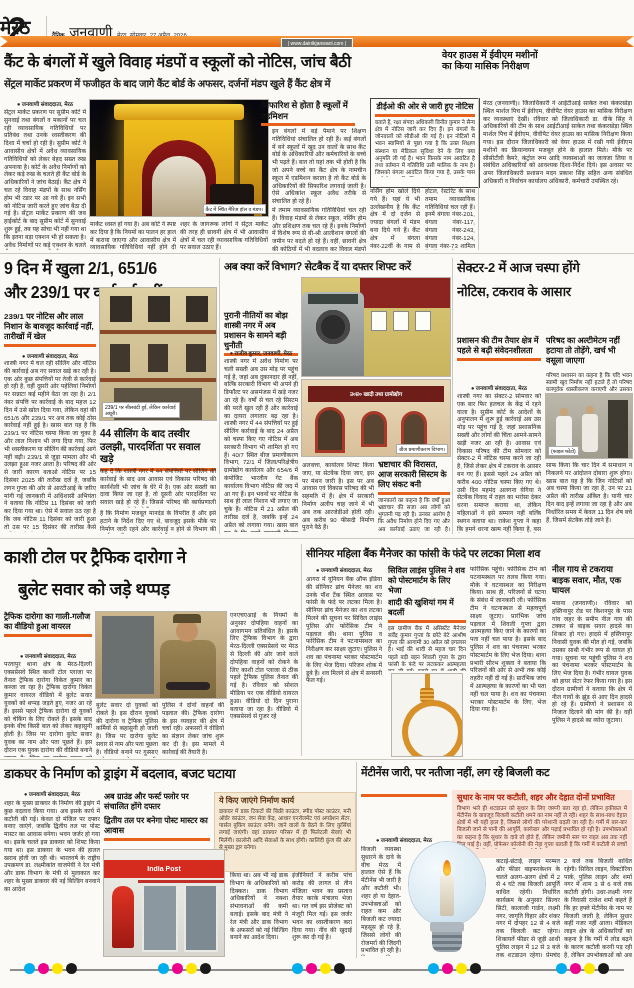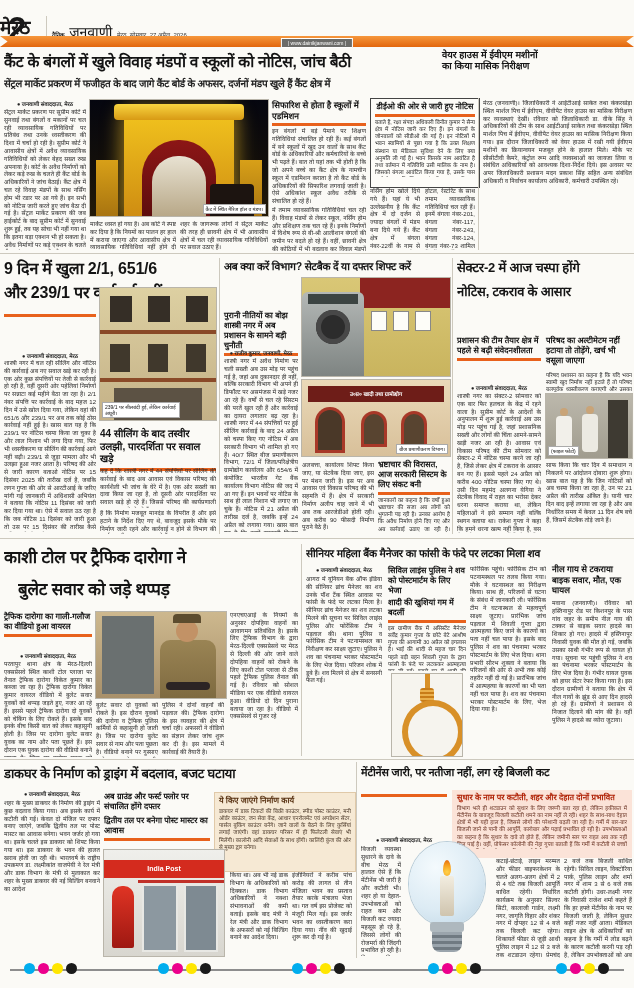--- a/index.html
+++ b/index.html
@@ -60,21 +60,21 @@
     <div class="abs" style="left:52px;top:40px;width:74px;height:76px;background:linear-gradient(#8c1616,#5e0d0d);border-radius:36px 36px 0 0;"></div>
     <div class="abs" style="left:62px;top:56px;width:54px;height:60px;background:linear-gradient(#e8e2d2,#b8a888);border-radius:26px 26px 0 0;"></div>
     <div class="abs" style="left:6px;top:60px;width:22px;height:56px;background:linear-gradient(#d8a018,#a87410);"></div>
     <div class="abs" style="left:150px;top:60px;width:22px;height:56px;background:linear-gradient(#d8a018,#a87410);"></div>
     <div class="abs" style="left:120px;top:84px;width:44px;height:32px;background:#1c1410;border-radius:4px 4px 0 0;"></div>
     <div class="cap" style="right:2px;bottom:2px;">कैंट में स्थित मैरिज हॉल व मंडप।</div>
   </div>
   <div class="abs b6" style="left:90px;top:221px;width:86px;height:30px;">मार्केट ध्वस्त हो गया है। अब कोर्ट ने स्पष्ट कर दिया है कि नियमों का पालन हर हाल में कराया जाएगा और आवासीय क्षेत्र में व्यावसायिक गतिविधियां नहीं होने दी जाएंगी।</div>
   <div class="abs b6" style="left:180px;top:221px;width:88px;height:30px;">शहर के जागरूक लोगों ने सेंट्रल मार्केट की तरह ही छावनी क्षेत्र में भी आवासीय क्षेत्रों में चल रही व्यावसायिक गतिविधियों पर सवाल उठाए हैं।</div>
 
-  <div class="abs" style="left:272px;top:100px;width:94px;">
+  <div class="abs" style="left:261px;top:100px;width:94px;">
     <div class="subhd">सिफारिश से होता है स्कूलों में एडमिशन</div>
     <div class="rule"></div>
   </div>
   <div class="abs b6" style="left:272px;top:128px;width:94px;height:76px;">इन बंगलों में बड़े पैमाने पर शिक्षण गतिविधियां संचालित हो रही हैं। कई बंगलों में बने स्कूलों में खुद उन वालों के साथ कैंट बोर्ड के अधिकारियों और कर्मचारियों के बच्चे भी पढ़ते हैं। बात तो यहां तक भी होती है कि जो अपने बच्चे का कैंट क्षेत्र के नामचीन स्कूल में एडमिशन कराता है तो कैंट बोर्ड के अधिकारियों की सिफारिश लगवाई जाती है। ऐसे अधिकांश स्कूल अवैध तरीके से संचालित हो रहे हैं।</div>
   <div class="abs b6" style="left:272px;top:207px;width:94px;height:44px;">में तमाम व्यावसायिक गतिविधियां चल रही हैं। विवाह मंडपों से लेकर स्कूल, नर्सिंग होम और प्रशिक्षण तक चल रहे हैं। इनके निर्माणों में विशेष रूप से बी-श्री आलीशान बंगलों की जमीन पर बदले हो रहे हैं। वहीं, छावनी क्षेत्र की कोठियों में भी बदलाव कर विवाह मंडपों के साथ-साथ अस्पताल चल रहे हैं।</div>
 
   <div class="deobox" style="left:370px;top:98px;width:100px;height:82px;">
     <div class="subhd" style="text-align:center;font-size:8px;">डीईओ की ओर से जारी हुए नोटिस</div>
     <div class="rule" style="margin-bottom:2px;"></div>
     <div class="b55" style="height:58px;">बताते हैं, रक्षा संपदा अधिकारी विनीत कुमार ने सैन्य क्षेत्र में नोटिस जारी कर दिए हैं। इन बंगलों के जोनवालों को सीडीओ की गई है। इन नोटिसों में भवन स्वामियों से पूछा गया है कि उक्त शिक्षण संस्थान या मेडिकल सुविधा देने के लिए क्या अनुमति ली गई है। भवन किसके नाम आवंटित है तथा वर्तमान में गतिविधि उसी मालिक के नाम है। जिसको बंगला आवंटित किया गया है, उसके पास आने के क्या निर्धारित अनुबंध हैं, अथवा नहीं? इन बंगलों के मूल स्वरूप में बदलाव किया गया है तो क्या निर्धारित प्रारूप पर पूर्वानुमति ली गई थी। इसके लिए इन भवन स्वामियों ने क्या-क्या सुरक्षा इंतजाम कर रखे हैं?</div>
@@ -83,20 +83,21 @@
   <div class="abs b6" style="left:425px;top:188px;width:50px;height:62px;">होटल, रेस्टोरेंट के साथ तमाम व्यावसायिक गतिविधियां चल रही हैं। इनमें बंगला नंबर-201, बंगला नंबर-117, बंगला नंबर-243, बंगला नंबर-124, बंगला नंबर-73 शामिल हैं। सेंट्रल मार्केट प्रकरण के बाद अब इन सभी में चल रही व्यावसायिक गतिविधियों को जल्द ही नोटिस भेजने शुरू किये गए हैं।</div>
 
   <div class="vline" style="left:478px;top:98px;height:152px;"></div>
   <div class="abs b6" style="left:483px;top:100px;width:149px;height:150px;">मेरठ (जनवाणी)। जिलाधिकारी ने आईटीआई साकेत तथा कंकरखेड़ा स्थित मार्शल पिच में ईवीएम, वीवीपैट वेयर हाउस का मासिक निरीक्षण कर व्यवस्थाएं देखीं। रविवार को जिलाधिकारी डा. वीके सिंह ने अधिकारियों की टीम के साथ आईटीआई साकेत तथा कंकरखेड़ा स्थित मार्शल पिच में ईवीएम, वीवीपैट वेयर हाउस का मासिक निरीक्षण किया गया। इस दौरान जिलाधिकारी को वेयर हाउस में रखी गयी ईवीएम मशीनों का क्रियान्वयन मजबूत होने के हालात मिले। मौके पर सीसीटीवी कैमरे, कंट्रोल रूम आदि व्यवस्थाओं का जायजा लिया व संबंधित अधिकारियों को आवश्यक दिशा-निर्देश दिये। इस अवसर पर अपर जिलाधिकारी प्रशासन मदन प्रकाश सिंह सहित अन्य संबंधित अधिकारी व निर्वाचन कार्यालय अधिकारी, कर्मचारी उपस्थित रहे।</div>
 
   <div class="hline" style="top:253px;"></div>
 
   <div class="abs hl" style="left:4px;top:257px;width:294px;font-size:16px;">9 दिन में खुला 2/1, 651/6</div>
   <div class="abs hl" style="left:4px;top:281px;width:294px;font-size:16px;">और 239/1 पर कार्रवाई नहीं</div>
   <div class="abs" style="left:4px;top:312px;width:92px;">
+    <div class="subhd" style="font-size:8px;">239/1 पर नोटिस और लाल निशान के बावजूद कार्रवाई नहीं, तारीखों में खेल</div>
     <div class="rule"></div>
   </div>
   <div class="abs byline" style="left:4px;top:352px;width:92px;">● जनवाणी संवाददाता, मेरठ</div>
   <div class="abs b6" style="left:4px;top:360px;width:92px;height:172px;">शास्त्री नगर में चल रही सीलिंग और नोटिस की कार्रवाई अब नए सवाल खड़े कर रही है। एक ओर कुछ संपत्तियों पर तेजी से कार्रवाई हो रही है, वहीं दूसरी ओर पहेलियां निर्माणों पर सन्नाटा कई महीने बैठा जा रहा है। 2/1 नंबर संपत्ति पर कार्रवाई के बाद महज 12 दिन में उसे खोल दिया गया, लेकिन वहां की 651/6 और 239/1 पर अब तक कोई ठोस कार्रवाई नहीं हुई है। खास बात यह है कि 239/1 पर नोटिस चस्पा किया जा चुका है और लाल निशान भी लगा दिया गया, फिर भी ध्वस्तीकरण या सीलिंग की कार्रवाई आगे नहीं बढ़ी। 239/1 से जुड़ा मामला और भी उलझा हुआ नजर आता है। परिषद की ओर से जारी कारण बताओ नोटिस पर 15 दिसंबर 2025 की तारीख दर्ज है, जबकि लगन गुप्ता की ओर से आरटीआई के जरिए मांगी गई जानकारी में अधिशासी अभियंता ने बताया कि नोटिस 11 दिसंबर को जारी कर दिया गया था। ऐसे में सवाल उठ रहा है कि जब नोटिस 11 दिसंबर को जारी हुआ तो उस पर 15 दिसंबर की तारीख कैसे अंकित हुई और उसे</div>
 
   <div class="photo" style="left:100px;top:288px;width:116px;height:132px;background:linear-gradient(#ddd0a2,#c4b187);">
     <div class="abs" style="left:10px;top:8px;width:22px;height:26px;background:#352e26;"></div>
     <div class="abs" style="left:48px;top:8px;width:22px;height:26px;background:#352e26;"></div>
     <div class="abs" style="left:86px;top:8px;width:22px;height:26px;background:#352e26;"></div>
     <div class="abs" style="left:0;top:42px;width:116px;height:4px;background:#8a4a28;"></div>

